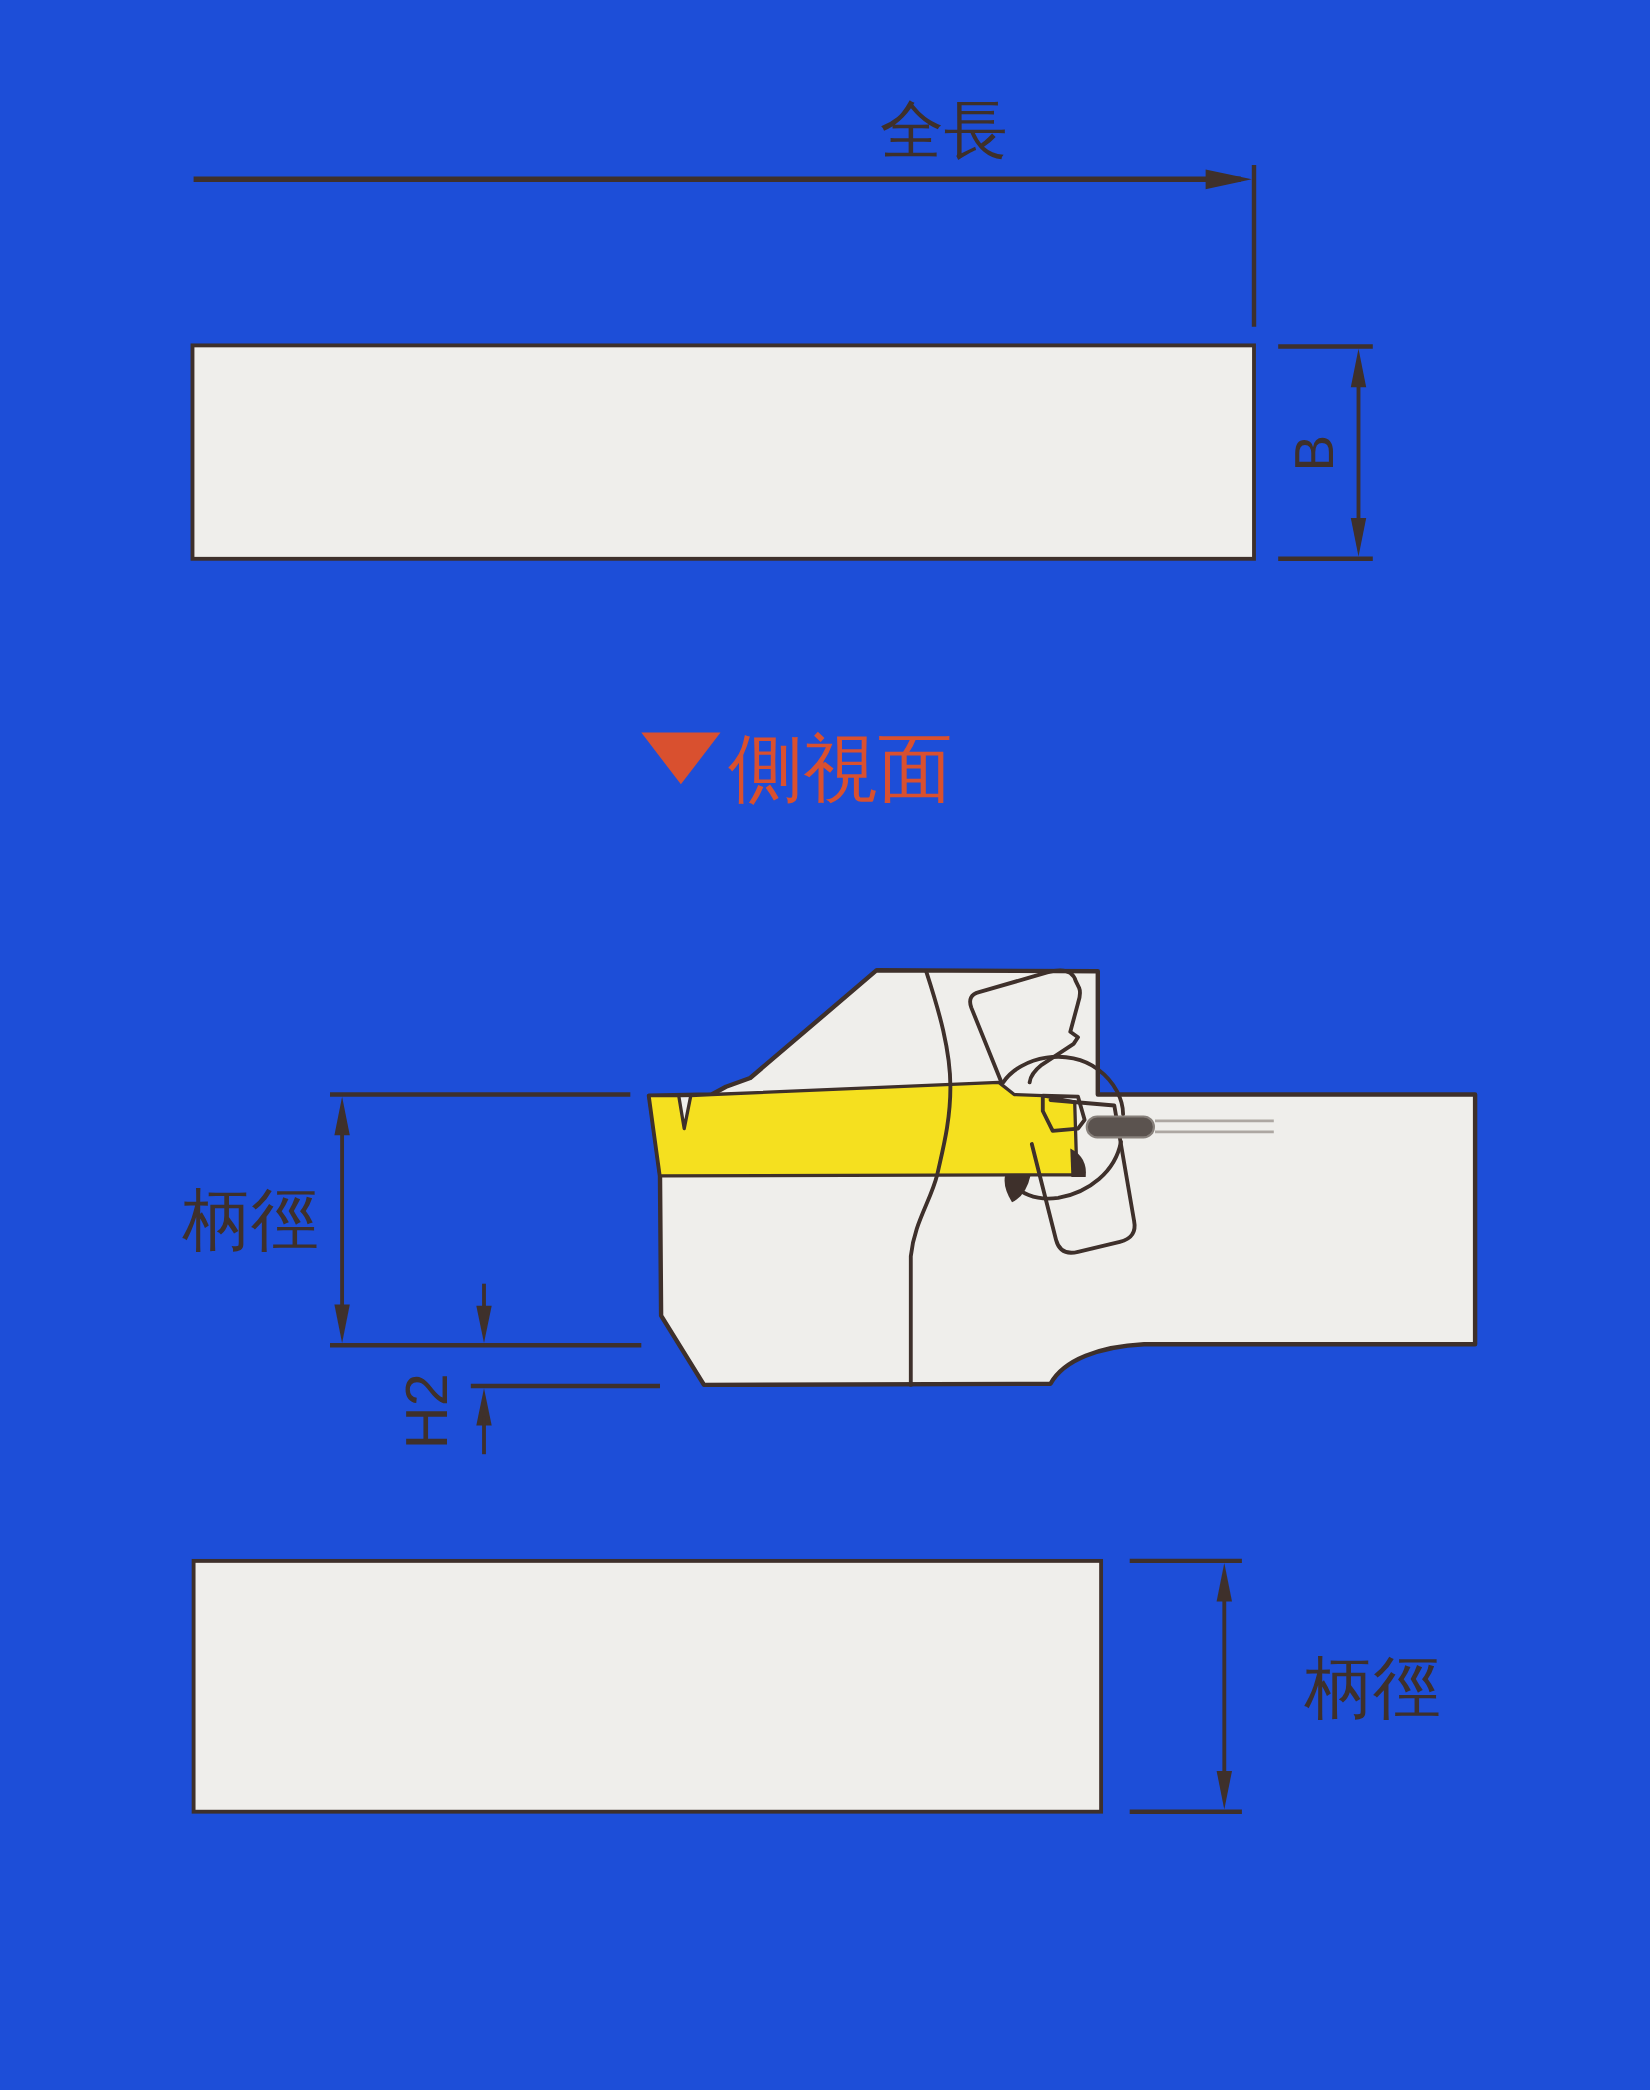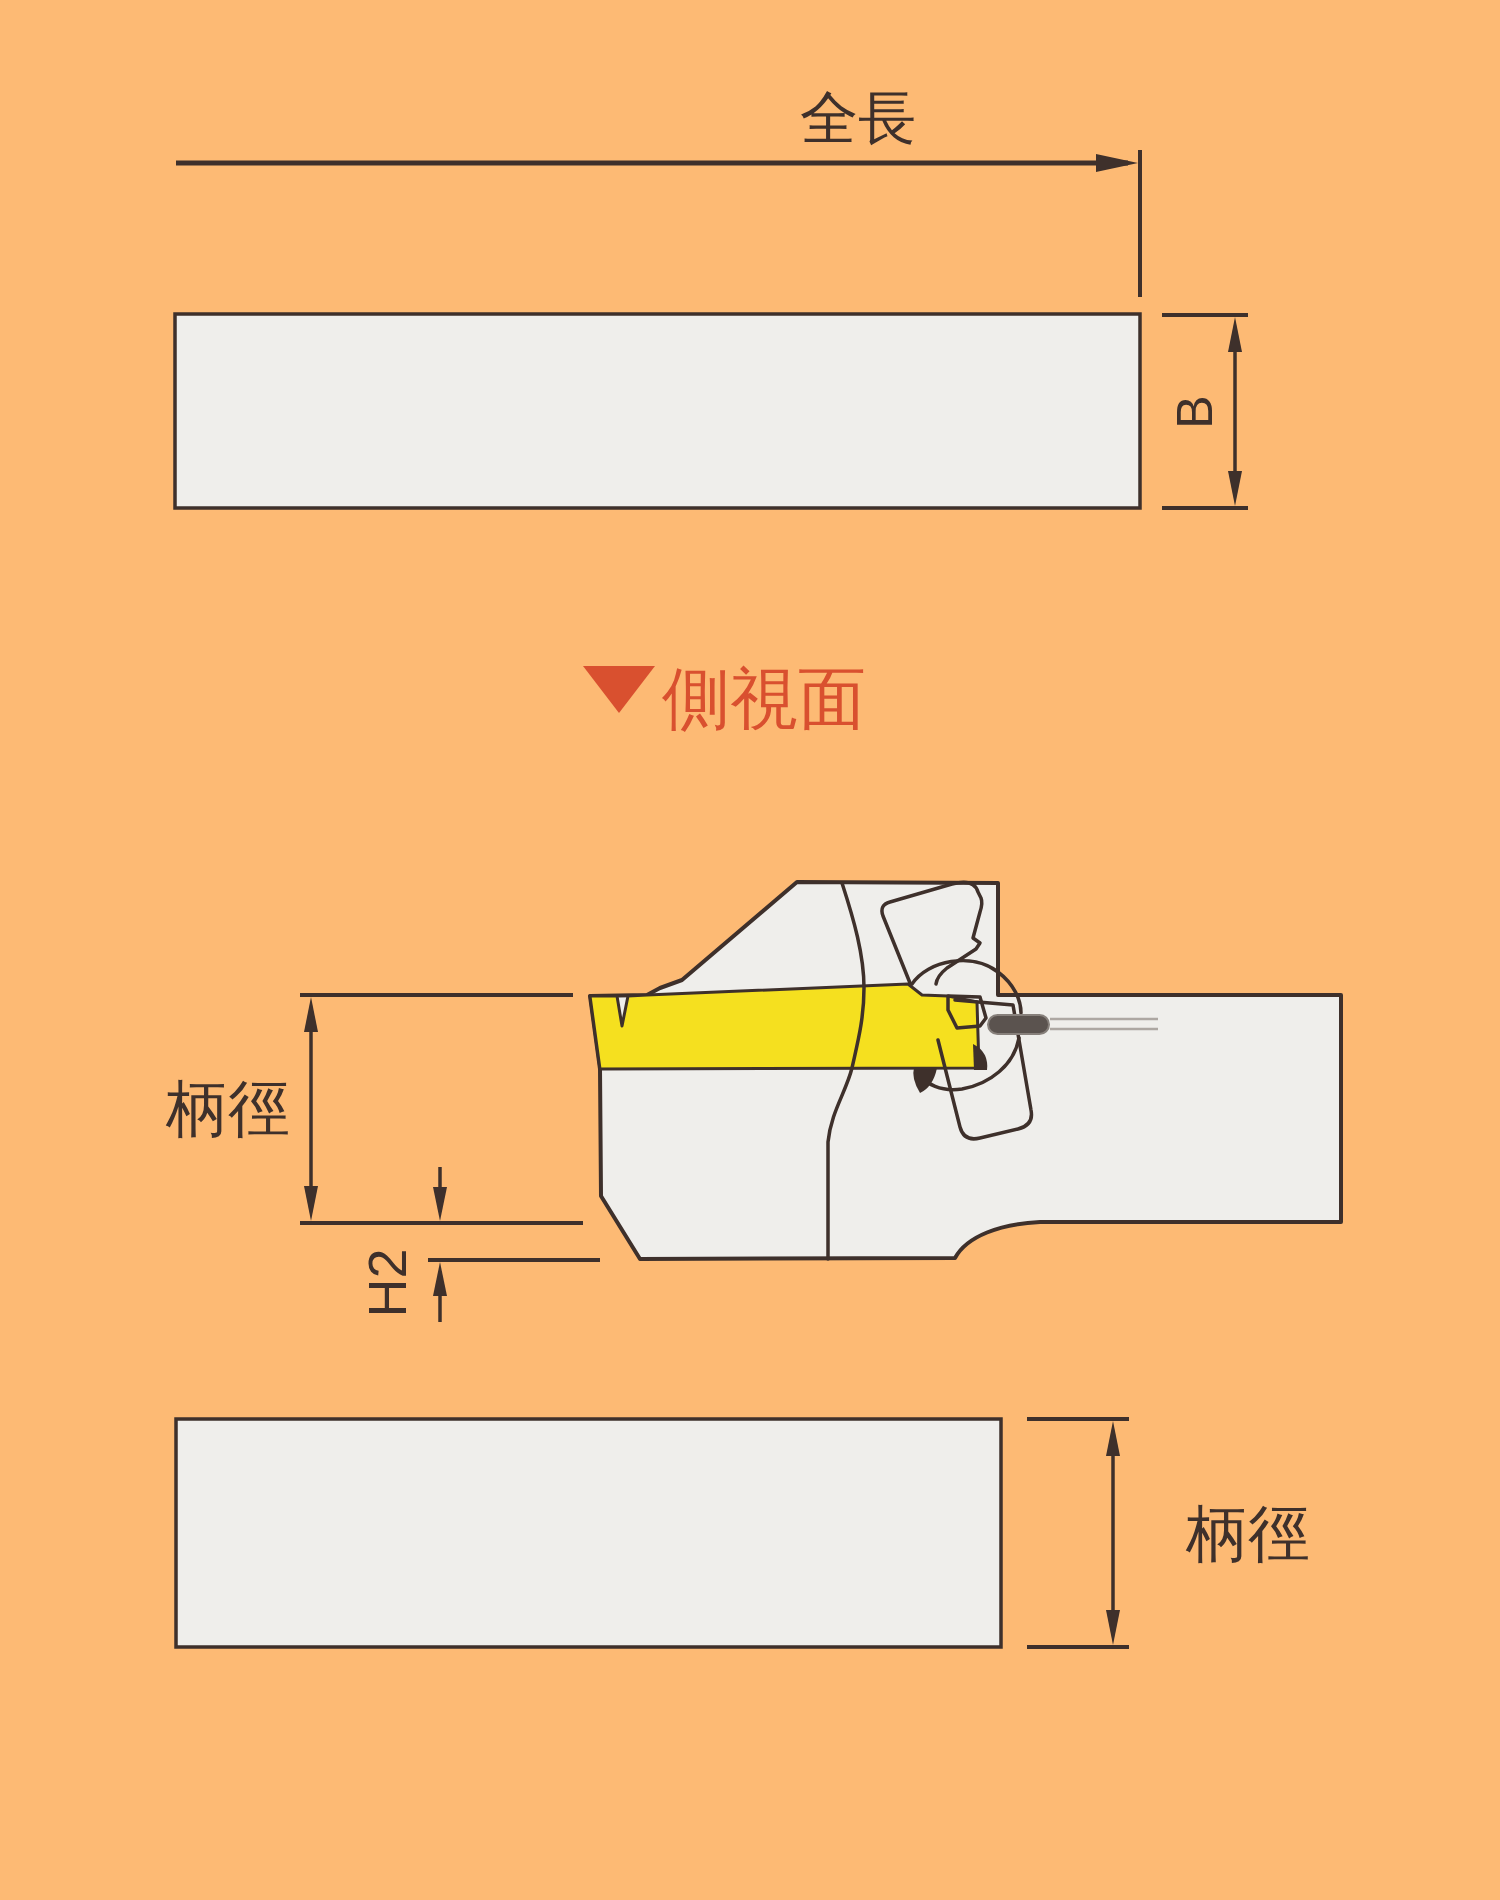--- a/index.html
+++ b/index.html
@@ -1,16 +1,16 @@
 <!DOCTYPE html>
 <html><head>
 <meta charset="utf-8">
 <style>
   html,body{margin:0;padding:0;background:#57504D;}
-  #stage{position:relative;width:1500px;height:1900px;background:#fdba74;overflow:hidden;
+  #stage{position:relative;width:1500px;height:1900px;background:#1d4ed8;overflow:hidden;
          font-family:"Liberation Sans", sans-serif;}
   svg{display:block}
   text{font-family:"Liberation Sans", sans-serif; fill:#3E302B;}
   .red-text{fill:#D9502F; font-weight:500;}
 </style>
 </head>
 <body>
 
 <div id="stage">
 <svg width="1500" height="1900" viewBox="0 0 1500 1900">

